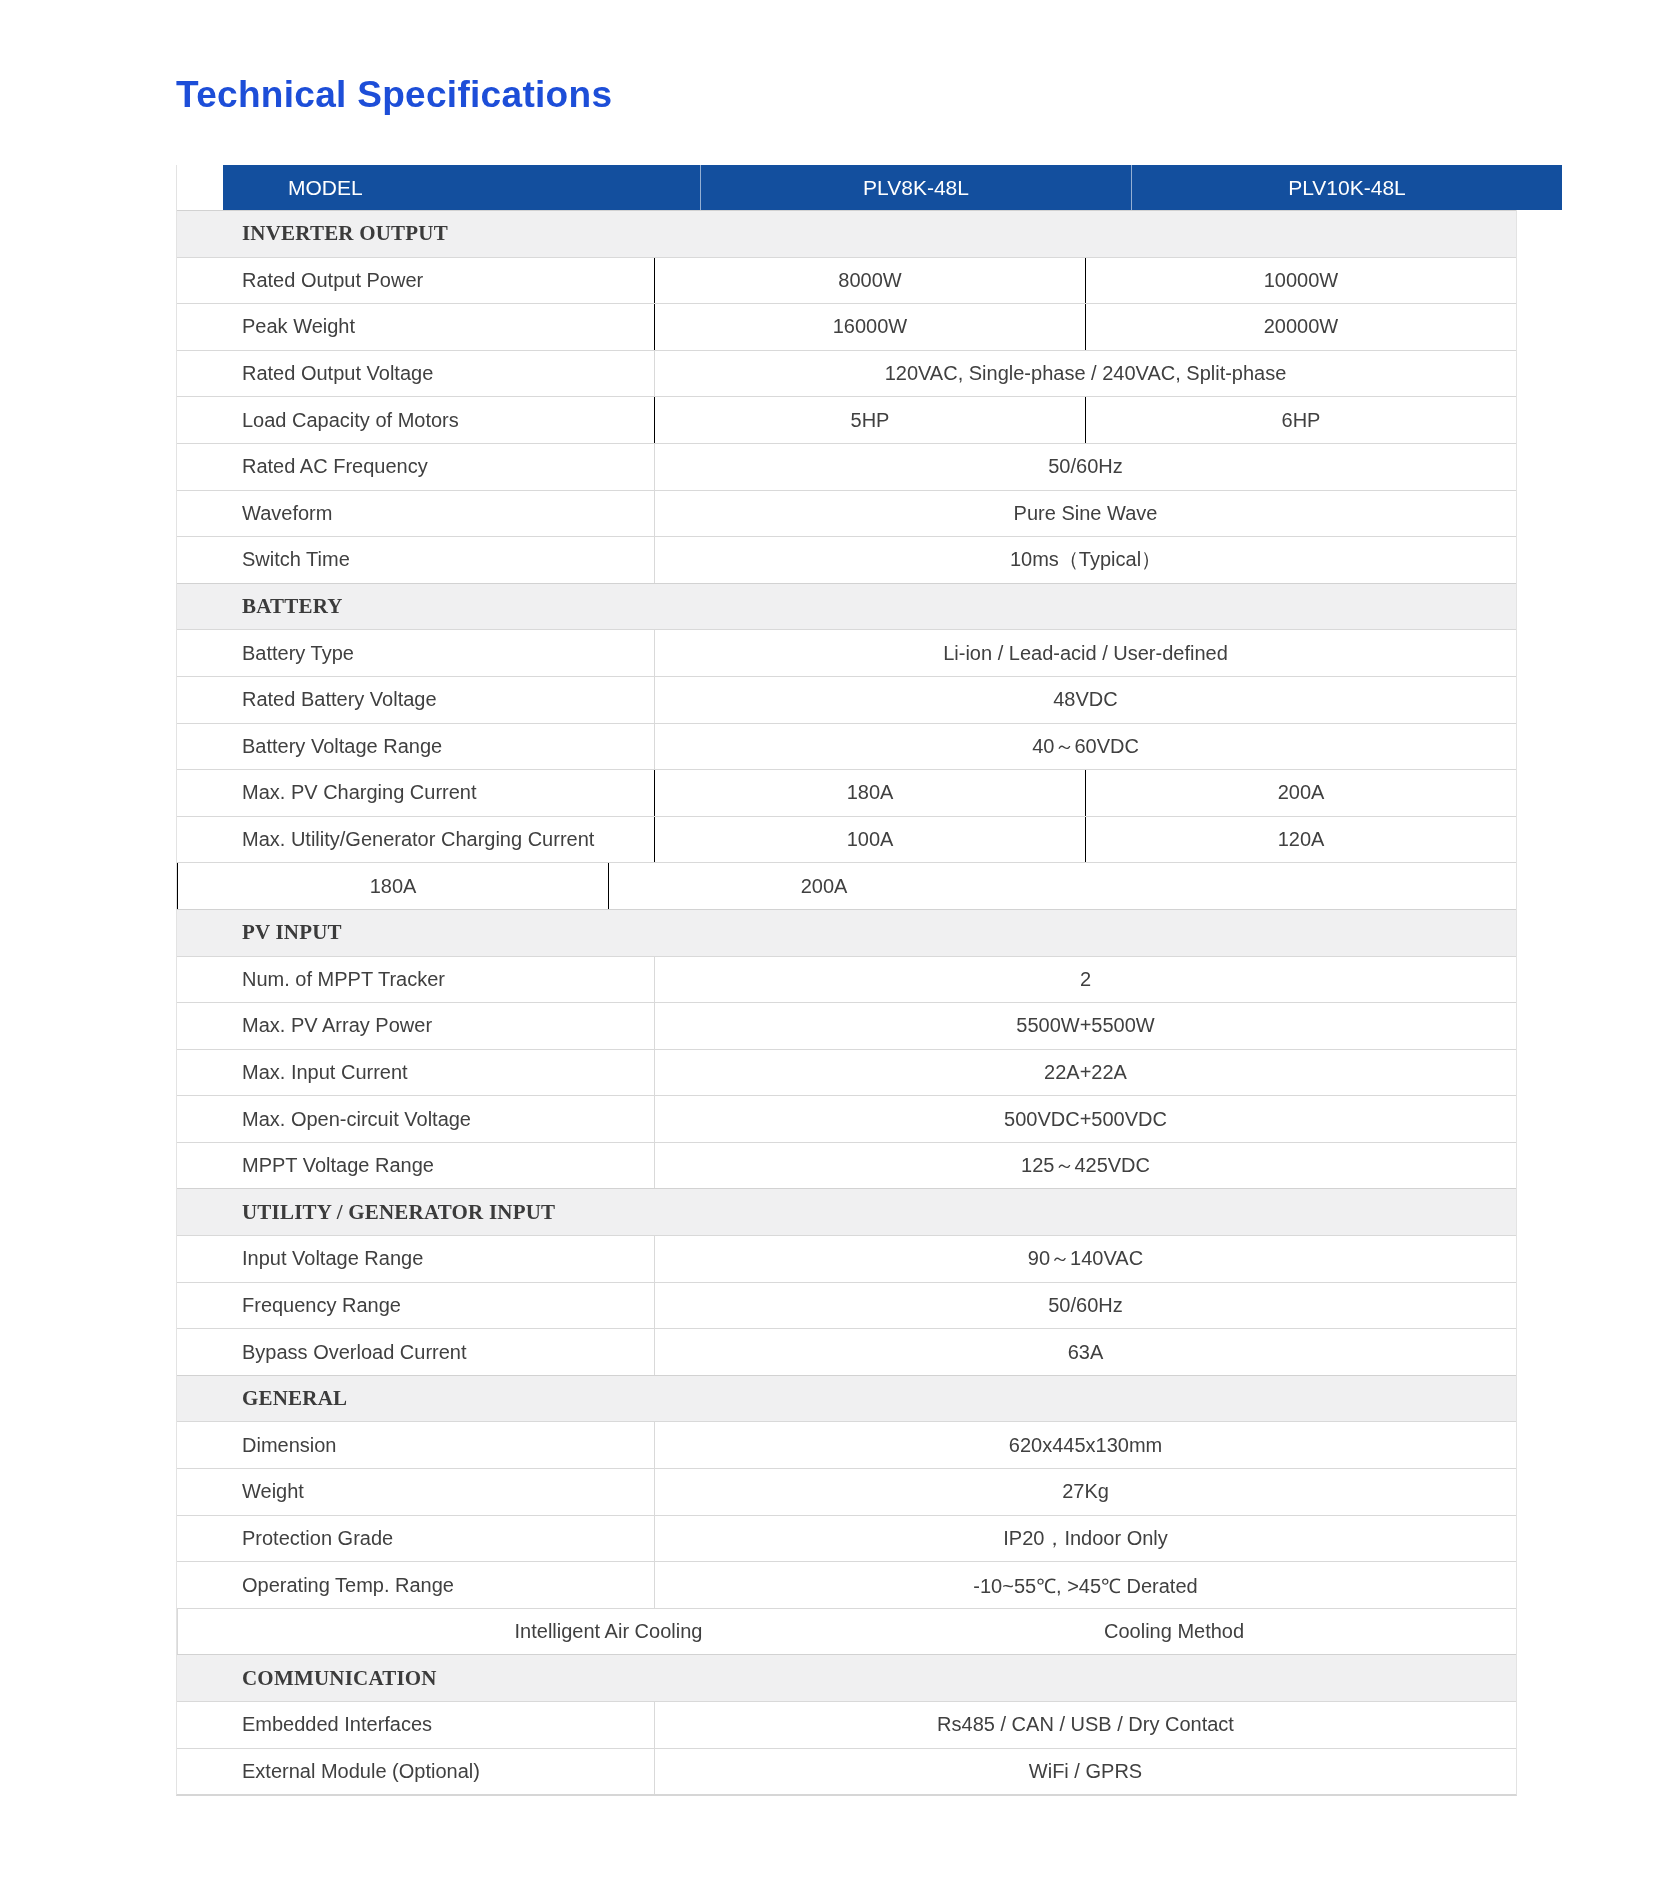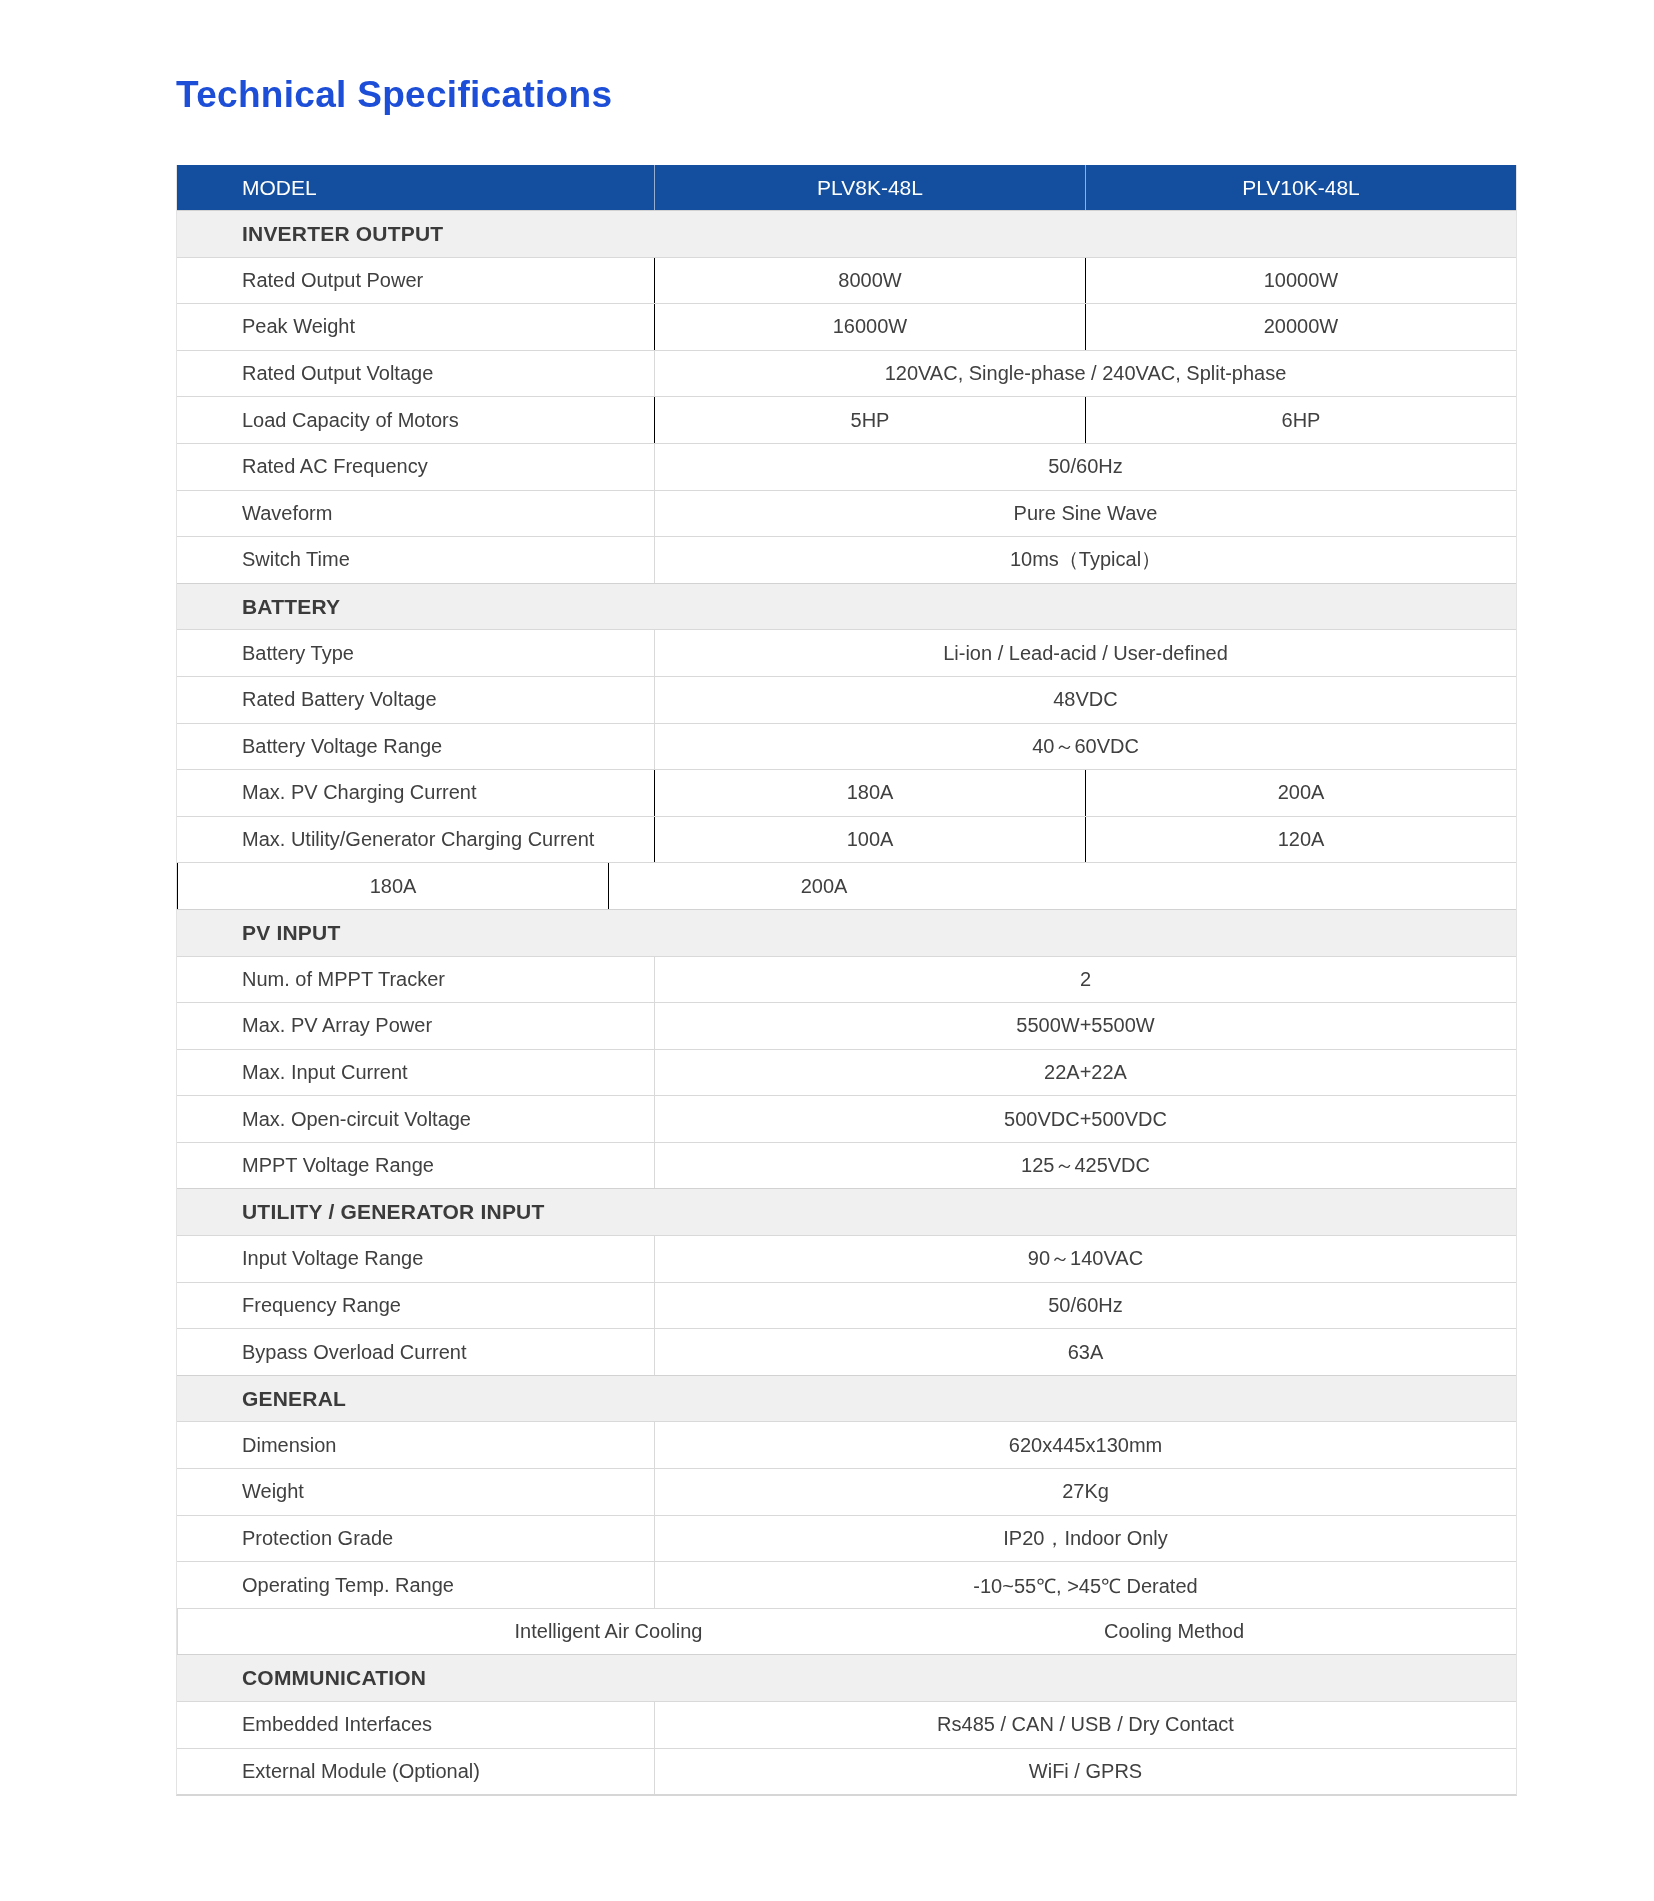--- a/index.html
+++ b/index.html
@@ -24,39 +24,41 @@
     border-right:1px solid #e3e3e3;
     box-sizing:content-box;
   }
 
   .row{ display:flex; width:1339px; box-sizing:border-box; }
 
   .header-row{
     height:45px;
     background:#134f9e;
     color:#ffffff;
+    margin-left:46px;
   }
   .hdr-cell{
     display:flex; align-items:center;
     font-size:21px; color:#ffffff;
     box-sizing:border-box;
   }
   .hdr-model{ width:477px; padding-left:65px; }
   .hdr-col{ width:431px; justify-content:center; border-left:1px solid rgba(255,255,255,0.55); }
 
   .section-row{
     height:46.6px;
     background:#f0f0f1;
     border-top:1px solid #d2d2d2;
     align-items:center;
   }
   .section-title{
     padding-left:65px;
     font-size:21px; font-weight:bold; color:#3b3b3b;
     letter-spacing:0.2px;
+    font-family:Liberation Serif, serif;
   }
 
   .data-row{
     height:46.6px;
     background:#ffffff;
     border-top:1px solid #d9d9d9;
   }
   .cell{
     display:flex; align-items:center;
     font-size:20px; color:#404040;

